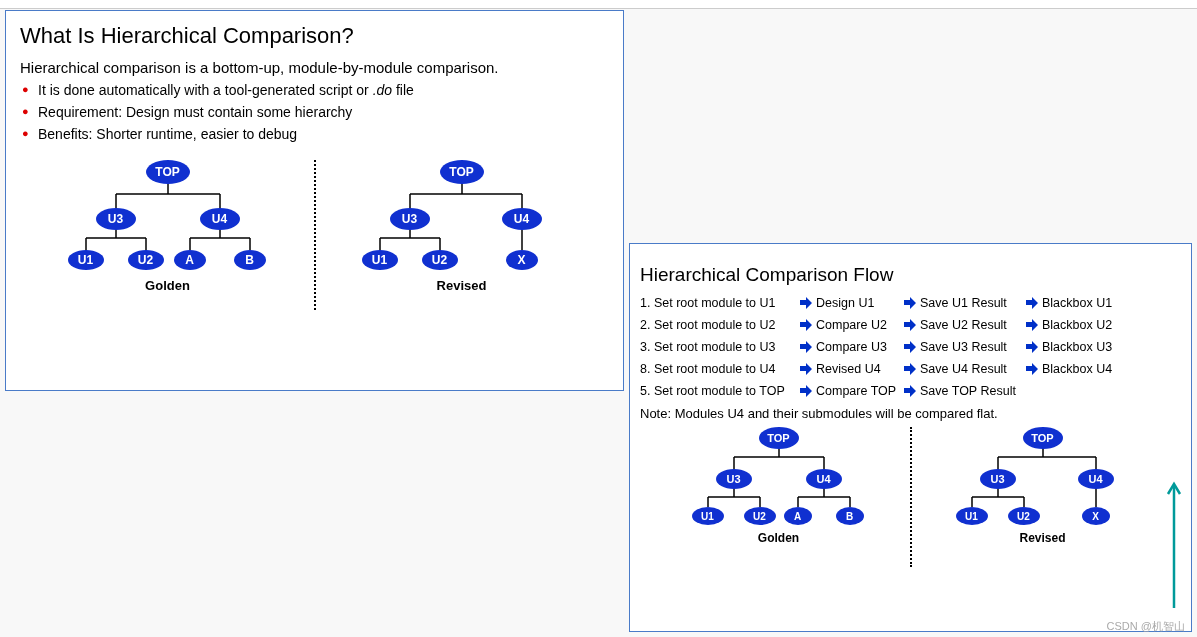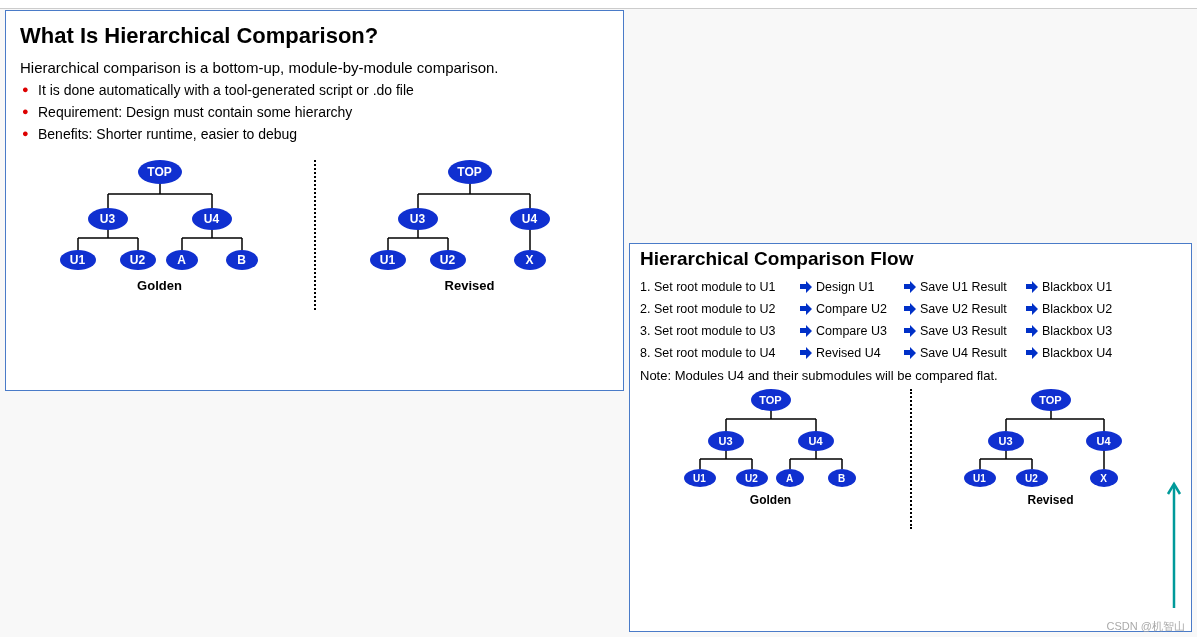--- a/index.html
+++ b/index.html
@@ -1,27 +1,27 @@
 <!DOCTYPE html>
 <html><head>
 <meta charset="utf-8">
 <style>
 body{margin:0;padding:0;background:#f8f8f8;font-family:Arial,Helvetica,sans-serif;font-size:14px;color:#000;width:1197px;height:637px;position:relative;overflow:hidden}
 .page-top{width:1197px;height:8px;background:#fff;border-bottom:1px solid #ccc}
 .slide{background:#fff;border:1px solid #4a7bc8;box-sizing:border-box;position:absolute}
 .slide1{left:5px;top:10px;width:619px;height:381px;padding:10px 14px}
-.slide2{left:629px;top:243px;width:563px;height:389px;padding:4px 10px}
-h1{font-size:22px;font-weight:bold;margin:2px 0 10px 0}
+.slide2{left:629px;top:243px;width:563px;height:389px;padding:20px 10px}
+h1{font-size:22px;font-weight:normal;margin:2px 0 10px 0}
 h1.sub{font-size:19px;margin:0 0 10px 0}
 .desc{font-size:15px;margin:6px 0 0 0}
 .bullets{margin:0;padding:0;list-style:none}
 .bullets li{font-size:14px;margin:6px 0;padding-left:18px;position:relative}
 .bullets li:before{content:"●";color:#d00;position:absolute;left:2px;top:1px;font-size:11px}
-.ital{}
-.trees{display:flex;justify-content:center;gap:24px;margin-top:18px;position:relative}
+.ital{font-style:italic}
+.trees{display:flex;justify-content:center;gap:16px;margin-top:18px;position:relative}
 .tree-box{position:relative;width:260px;height:140px}
 .tree-box.small{width:230px;height:130px}
 .vsep{border-left:2px dotted #000;height:150px;align-self:flex-start}
 .vsep2{border-left:2px dotted #000;height:140px;align-self:flex-start}
 .node{position:absolute;background:#1030d0;color:#fff;border-radius:50%;display:flex;align-items:center;justify-content:center;font-weight:bold;font-size:12px}
 .cap{position:absolute;font-weight:bold;font-size:13px;width:100%;text-align:center}
 .steps{margin:6px 0 4px 0}
 .step{display:flex;align-items:flex-end;font-size:12.5px;margin:8px 0;white-space:nowrap}
 .step .lbl{width:158px}
 .step .c2{width:86px}
@@ -179,20 +179,35 @@
           </svg>
         </span>
         <span class="c3">Save U4 Result</span>
         <span class="arrow">
           <svg viewBox="0 0 14 14">
             <path d="M1 4h6V1l6 6-6 6V9H1z" fill="#0030c8"></path>
           </svg>
         </span>
         <span class="c4">Blackbox U4</span>
       </div>
+    <div class="step">
+        <span class="lbl">5. Set root module to TOP</span>
+        <span class="arrow">
+          <svg viewBox="0 0 14 14">
+            <path d="M1 4h6V1l6 6-6 6V9H1z" fill="#0030c8"></path>
+          </svg>
+        </span>
+        <span class="c2">Compare TOP</span>
+        <span class="arrow">
+          <svg viewBox="0 0 14 14">
+            <path d="M1 4h6V1l6 6-6 6V9H1z" fill="#0030c8"></path>
+          </svg>
+        </span>
+        <span class="c3">Save TOP Result</span>
+      </div>
   </div>
   <div class="note">Note: Modules U4 and their submodules will be compared flat.</div>
 
   <div class="trees" style="margin-top:4px">
     <div class="tree-box small">
       <svg width="230" height="112" style="position:absolute;left:0;top:0">
         <line class="conn" x1="115" y1="20" x2="115" y2="30"></line>
           <line class="conn" x1="70" y1="30" x2="160" y2="30"></line>
         <line class="conn" x1="70" y1="30" x2="70" y2="42"></line>
           <line class="conn" x1="160" y1="30" x2="160" y2="42"></line>

